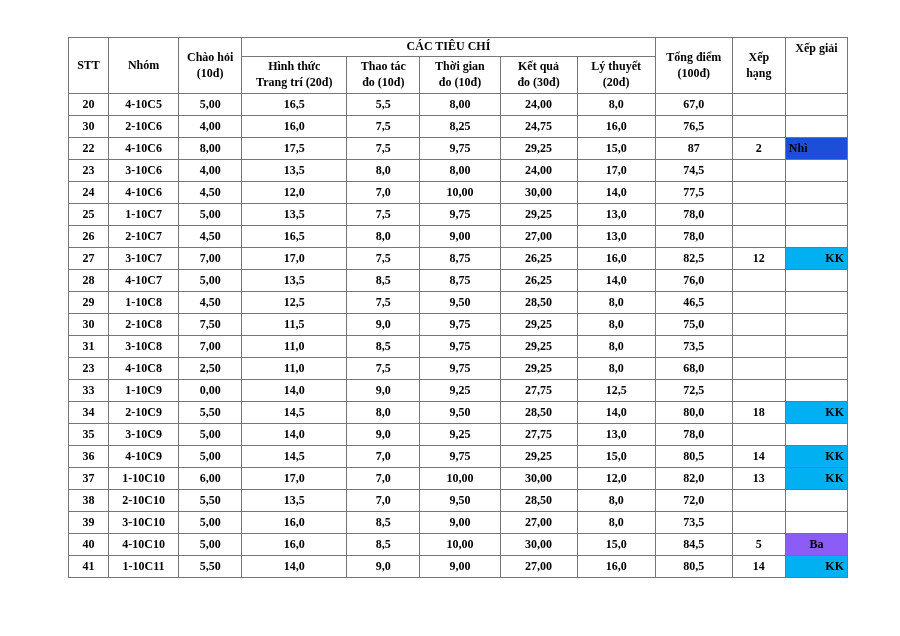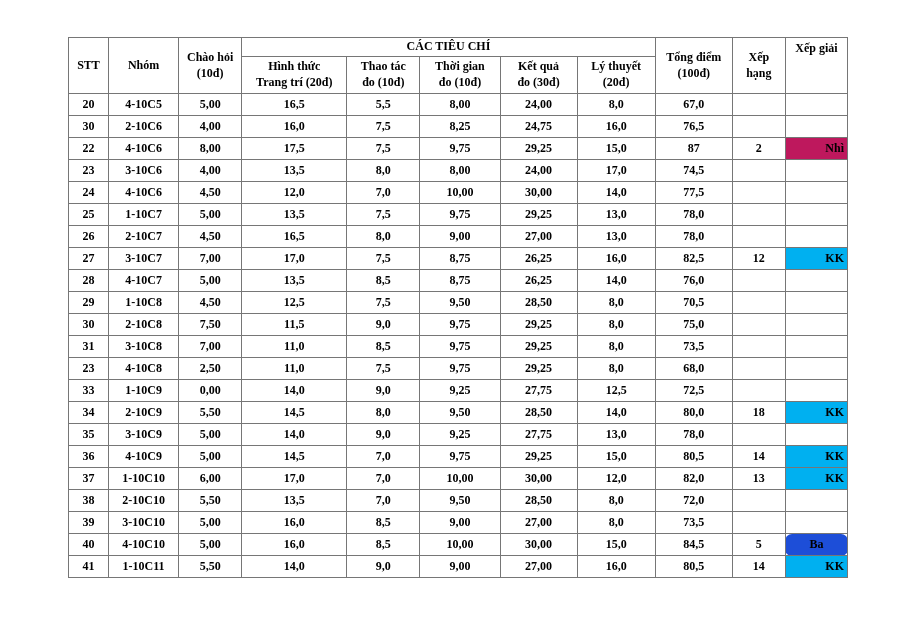--- a/index.html
+++ b/index.html
@@ -114,21 +114,21 @@
       <td>22</td>
       <td>4-10C6</td>
       <td>8,00</td>
       <td>17,5</td>
       <td>7,5</td>
       <td>9,75</td>
       <td>29,25</td>
       <td>15,0</td>
       <td>87</td>
       <td>2</td>
-      <td style="background: #be185d; text-align: right;">Nhì</td>
+      <td style="background: #1d4ed8; text-align: left;">Nhì</td>
     </tr>
         <tr>
       <td>23</td>
       <td>3-10C6</td>
       <td>4,00</td>
       <td>13,5</td>
       <td>8,0</td>
       <td>8,00</td>
       <td>24,00</td>
       <td>17,0</td>
@@ -203,21 +203,21 @@
     </tr>
         <tr>
       <td>29</td>
       <td>1-10C8</td>
       <td>4,50</td>
       <td>12,5</td>
       <td>7,5</td>
       <td>9,50</td>
       <td>28,50</td>
       <td>8,0</td>
-      <td>70,5</td>
+      <td>46,5</td>
       <td></td>
       <td></td>
     </tr>
         <tr>
       <td>30</td>
       <td>2-10C8</td>
       <td>7,50</td>
       <td>11,5</td>
       <td>9,0</td>
       <td>9,75</td>
@@ -348,21 +348,21 @@
       <td>40</td>
       <td>4-10C10</td>
       <td>5,00</td>
       <td>16,0</td>
       <td>8,5</td>
       <td>10,00</td>
       <td>30,00</td>
       <td>15,0</td>
       <td>84,5</td>
       <td>5</td>
-      <td style="background: #1d4ed8; text-align: center; border-radius: 7px;">Ba</td>
+      <td style="background: #8b5cf6; text-align: center;">Ba</td>
     </tr>
         <tr>
       <td>41</td>
       <td>1-10C11</td>
       <td>5,50</td>
       <td>14,0</td>
       <td>9,0</td>
       <td>9,00</td>
       <td>27,00</td>
       <td>16,0</td>

